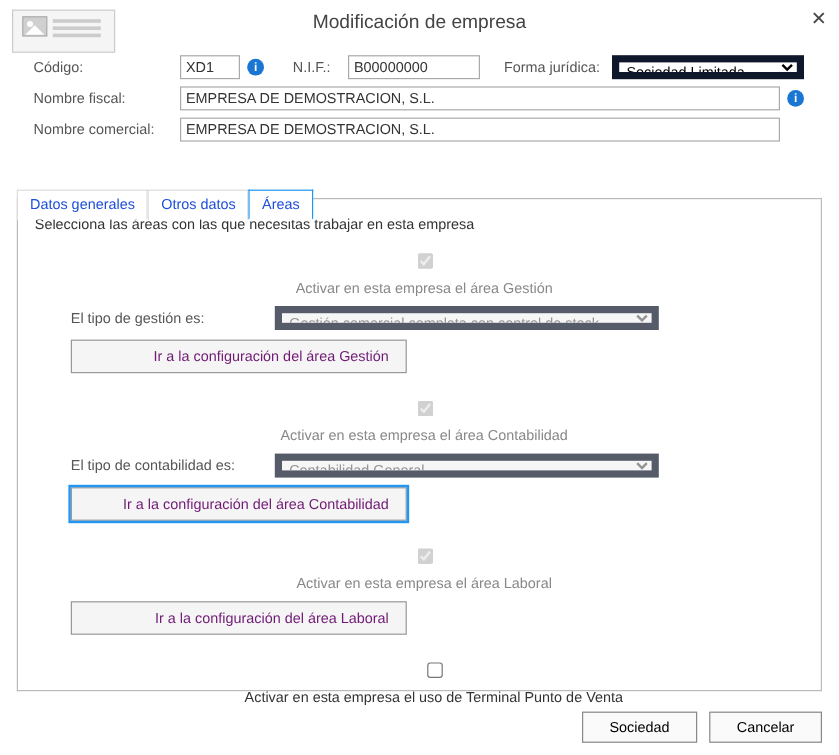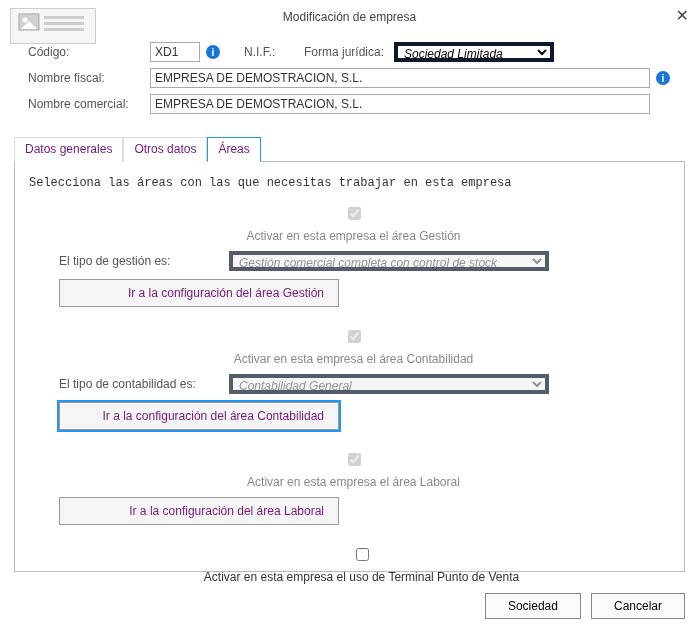--- a/index.html
+++ b/index.html
@@ -1,42 +1,42 @@
 <!DOCTYPE html>
 <html><head>
 <meta charset="utf-8">
 <style>
   * { box-sizing: border-box; font-family: "Segoe UI", Tahoma, sans-serif; font-size: 12px; }
   body { margin: 0; background: #fff; color: #333; }
   .window { width: 699px; height: 629px; position: relative; background: #fff; }
   .close-x { position: absolute; top: 6px; right: 10px; font-size: 16px; color: #444; cursor: pointer; }
-  .title { text-align: center; padding: 10px 0 0 0; font-size: 12px; color: #444; }
+  .title { text-align: center; padding: 10px 0 0 0; font-size: 16px; color: #444; }
   .logo { position: absolute; top: 8px; left: 10px; width: 86px; height: 36px; border: 1px solid #ccc; background: #f5f5f5; display: flex; align-items: center; justify-content: center; }
   .logo svg { width: 70px; height: 26px; }
 
   .header-form { padding: 18px 12px 6px 28px; }
   .row { display: flex; align-items: center; margin-bottom: 6px; gap: 6px; }
   .lbl { color: #555; }
   .w-codigo { width: 116px; }
   .w-nombre { width: 116px; }
   input[type=text] { border: 1px solid #aaa; padding: 2px 4px; height: 20px; background: #fff; color: #333; }
-  select { border: 4px solid #0f172a; height: 20px; background: #fff; padding: 0 2px; font-style: italic; }
+  select { border: 6px solid #0f172a; height: 20px; background: #fff; padding: 0 2px; }
   .info-icon { width: 14px; height: 14px; border-radius: 50%; background: #1976d2; color: #fff; display: inline-flex; align-items: center; justify-content: center; font-weight: bold; font-size: 10px; cursor: pointer; flex: 0 0 14px; }
   .field-xd1 { width: 50px; }
   .field-nif { width: 110px; }
   .field-forma { width: 160px; }
   .field-long { width: 500px; }
 
   .tabs { display: flex; border-bottom: 1px solid #bbb; margin: 10px 14px 0 14px; }
-  .tab { padding: 4px 10px 5px 10px; border: 1px solid transparent; border-bottom: none; cursor: pointer; color: #701a75; position: relative; top: 1px; background: #fff; }
+  .tab { padding: 4px 10px 5px 10px; border: 1px solid transparent; border-bottom: none; cursor: pointer; color: #1d4ed8; position: relative; top: 18px; background: #fff; }
   .tab.active { border-color: #2196f3; border-bottom: 1px solid #fff; }
   .tab.inactive { border-color: #ddd #ddd transparent #ddd; }
 
   .panel { padding: 14px 14px 10px 14px; border: 1px solid #bbb; border-top: none; margin: 0 14px; height: 410px; }
-  .panel .intro { margin-bottom: 14px; font-family: Liberation Mono, monospace; }
+  .panel .intro { margin-bottom: 14px; }
   .chk { display: flex; align-items: center; gap: 6px; margin: 4px 0 8px 8px; color: #777; flex-direction: column; }
   .chk.gray input { accent-color: #bbb; }
   .chk input { width: 13px; height: 13px; }
   .chk.disabled { color: #888; }
   .subrow { display: flex; align-items: center; gap: 10px; margin: 2px 0 8px 30px; }
   .subrow .lbl { width: 160px; color: #555; }
   .subrow select { width: 320px; background: #f3f3f3; color: #666; }
   .longbtn { display: inline-block; border: 1px solid #999; background: #f5f5f5; padding: 6px 14px; margin: 0 0 16px 30px; cursor: pointer; text-align: right; min-width: 280px; color: #701a75; }
   .longbtn.highlight { outline: 2px solid #2196f3; outline-offset: 0; }
   .chk.black { color: #333; margin-left: 24px; }
@@ -64,20 +64,21 @@
   <div class="title">Modificación de empresa</div>
   <div class="close-x">✕</div>
 
   <div class="header-form">
     <div class="row">
       <span class="lbl w-codigo">Código:</span>
       <input type="text" class="field-xd1" value="XD1" style="">
       <span class="info-icon">i</span>
       <span style="width:12px"></span>
       <span class="lbl" style="width:40px">N.I.F.:</span>
+      <input type="text" class="field-nif" value="B00000000" style="">
       <span style="width:8px"></span>
       <span class="lbl" style="width:84px">Forma jurídica:</span>
       <select class="field-forma">
         <option>Sociedad Limitada</option>
       </select>
     </div>
     <div class="row">
       <span class="lbl w-nombre">Nombre fiscal:</span>
       <input type="text" class="field-long" value="EMPRESA DE DEMOSTRACION, S.L." style="">
       <span class="info-icon">i</span>

